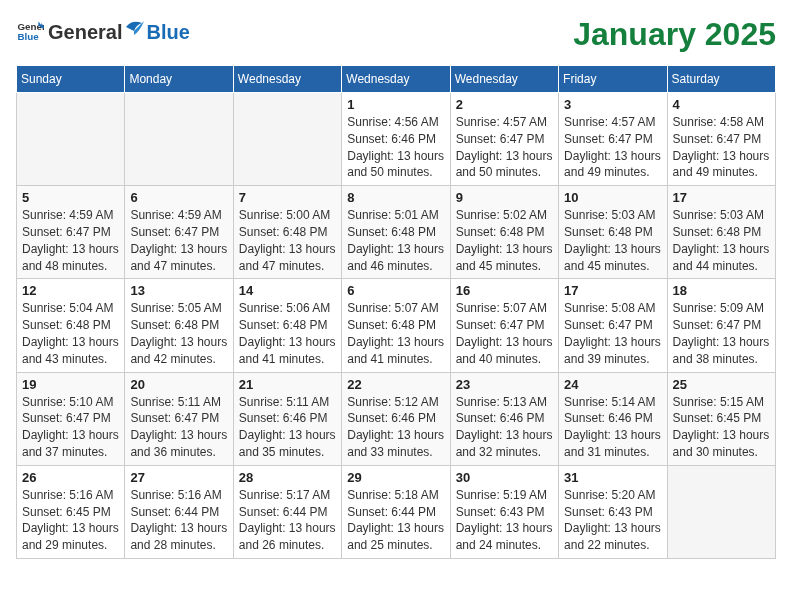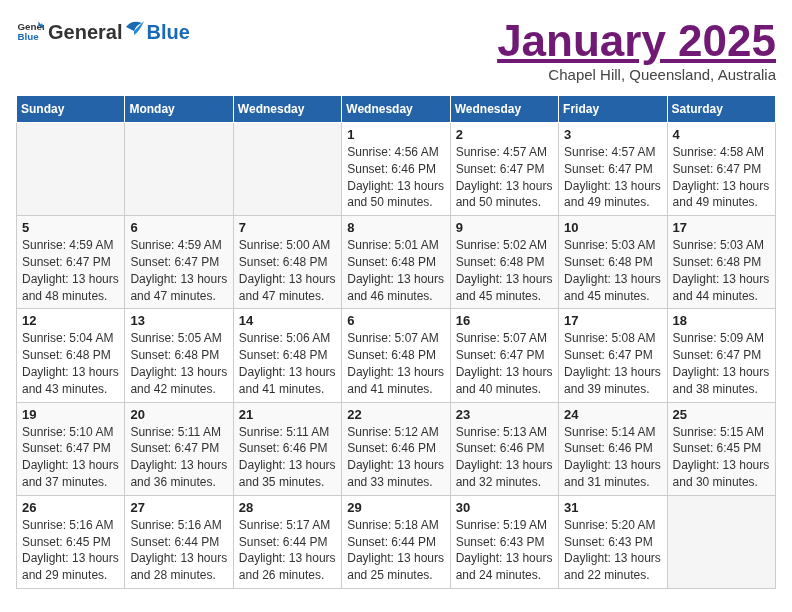--- a/index.html
+++ b/index.html
@@ -22,39 +22,38 @@
       gap: 4px;
     }
     .logo-icon {
       width: 28px;
       height: 28px;
     }
     .title-block {
       text-align: right;
     }
     .month-title {
-      font-size: 44px;
+      font-size: 32px;
       font-weight: bold;
-      color: #701a75;
-      text-decoration: underline;
+      color: #15803d;
     }
     .location-title {
       font-size: 15px;
       color: #444;
     }
     table {
       width: 100%;
       border-collapse: collapse;
       table-layout: fixed;
     }
     th {
       background-color: #2563a8;
       color: #fff;
       font-size: 12px;
-      font-weight: bold;
+      font-weight: normal;
       padding: 6px 4px;
       text-align: left;
       border: 1px solid #fff;
     }
     td {
       border: 1px solid #ccc;
       vertical-align: top;
       padding: 4px 5px;
       font-size: 10.5px;
       color: #333;
@@ -100,21 +99,20 @@
         <svg width="20" height="22" viewBox="0 0 20 22" style="margin: 0 2px;">
           <path d="M2,10 Q8,2 18,6 Q12,8 10,14 Z" fill="#1a6bb5"></path>
           <path d="M10,14 Q14,10 20,4 Q16,14 10,18 Z" fill="#2a8ad4"></path>
         </svg>
         <span style="font-size:20px; font-weight:bold; color:#1a6bb5;">Blue</span>
       </div>
     </div>
   </div>
   <div class="title-block">
     <div class="month-title">January 2025</div>
-    <div class="location-title">Chapel Hill, Queensland, Australia</div>
   </div>
 </div>
 
 <table>
   <thead>
     <tr>
     <th>Sunday</th>
         <th>Monday</th>
         <th>Wednesday</th>
         <th>Wednesday</th>

